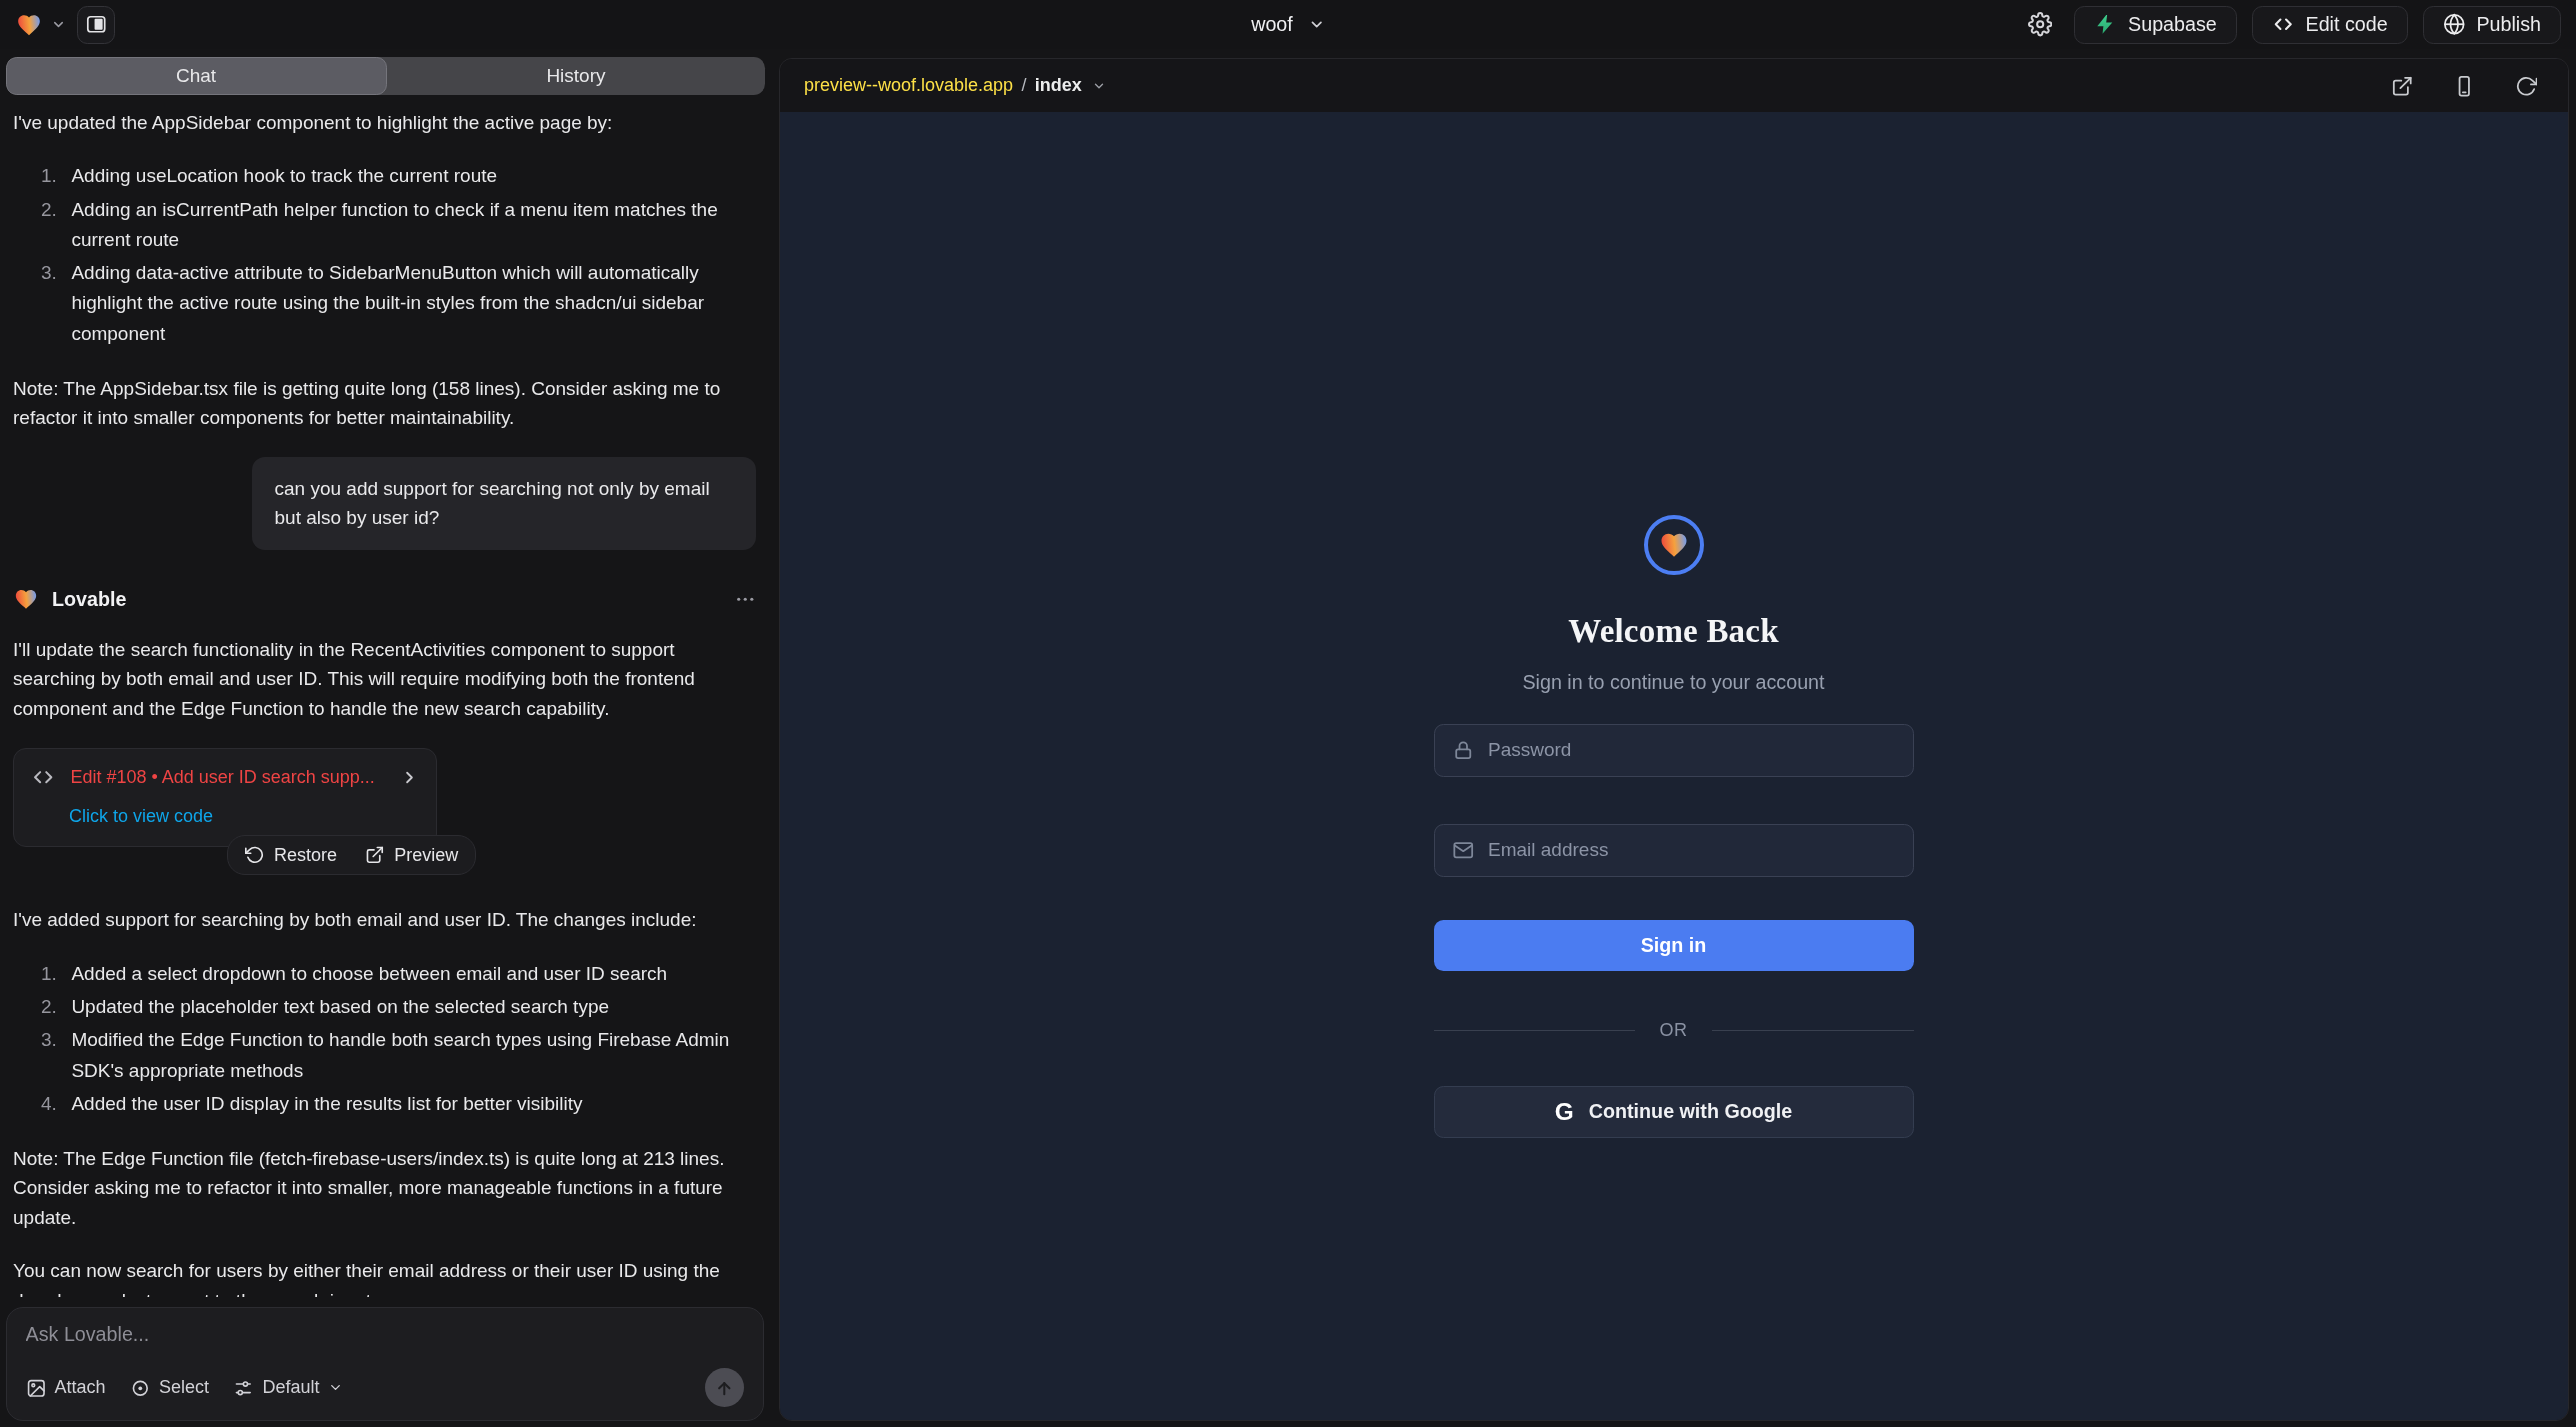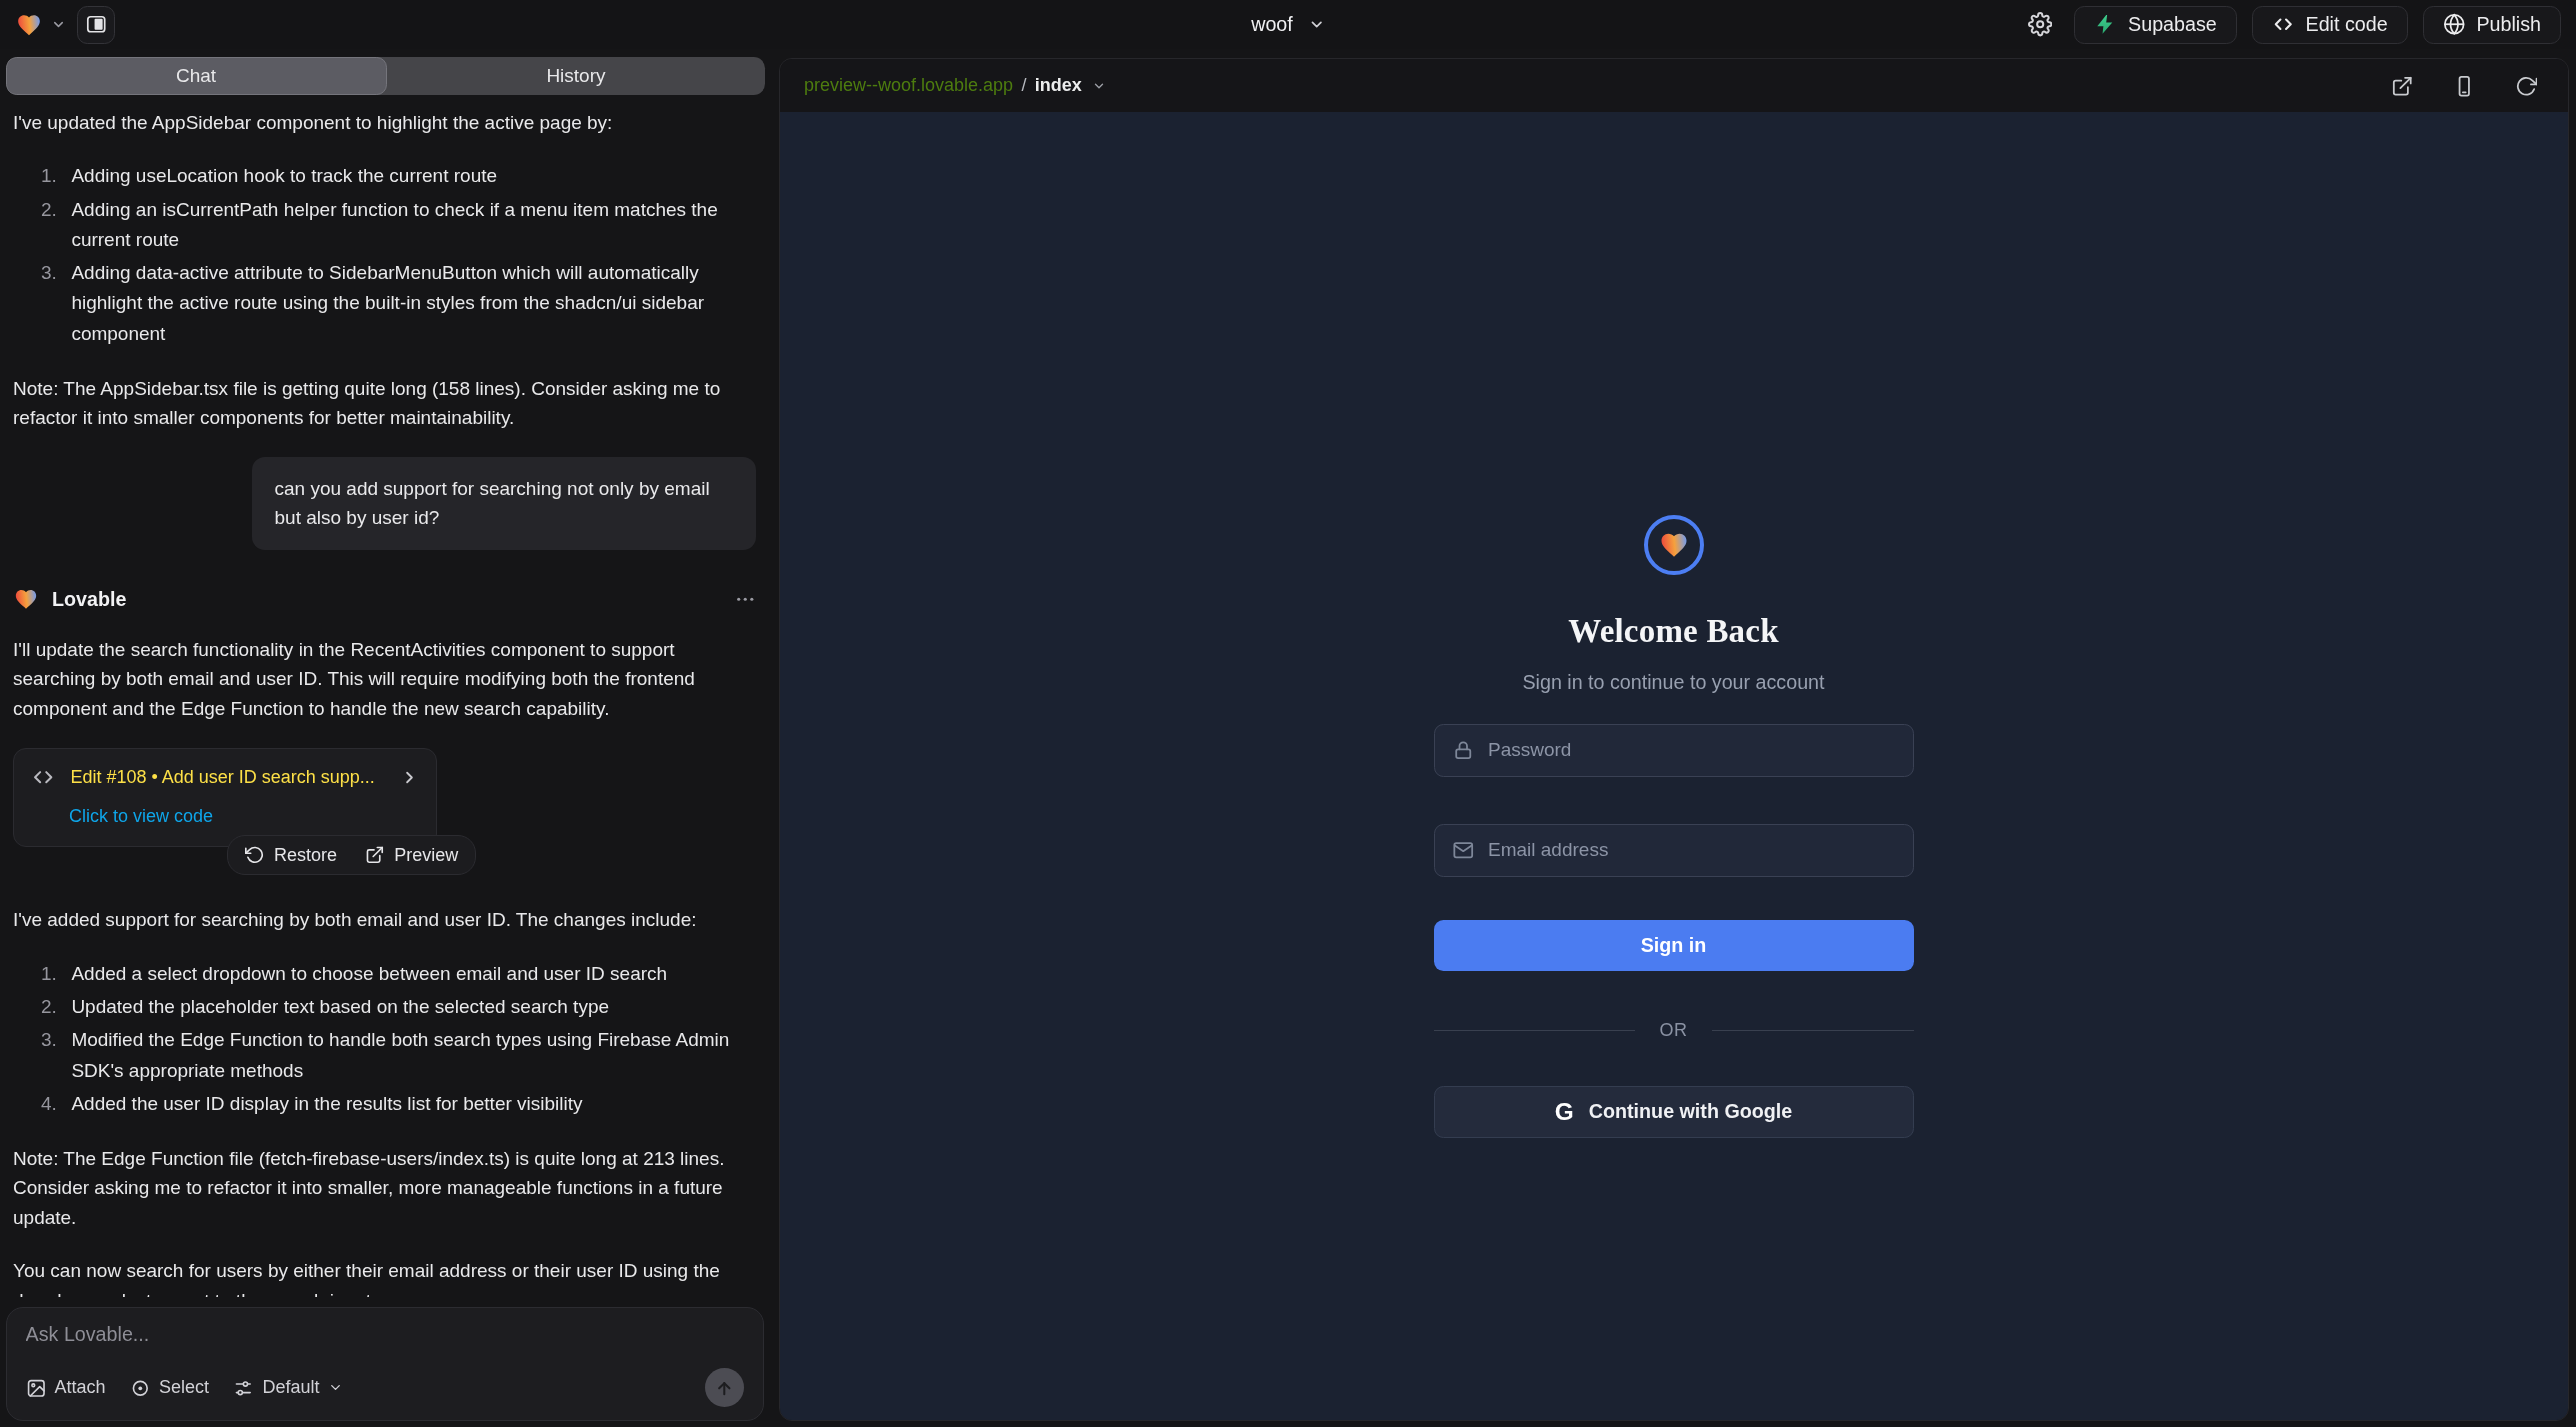--- a/index.html
+++ b/index.html
@@ -39,39 +39,39 @@
   .note { margin-bottom:34px; }
 
   .user-bubble { margin:7.5px 0 34px auto; background:#252529; border-radius:13px; padding:17px 22.5px; width:504px; }
 
   .bot-header { display:flex; align-items:center; gap:13px; margin:3.8px 0 20.6px; }
   .bot-name { font-size:19.7px; font-weight:700; color:#f2f2f4; }
   .more-btn { margin-left:auto; background:none; border:none; color:#9a9aa2; display:flex; }
 
   .edit-wrap { margin:1.9px 0 30px; }
   .edit-card { width:424px; background:#1d1d20; border:0.9px solid #2b2b30; border-radius:13px; padding:15px 17px 15px; cursor:pointer; }
-  .edit-row1 { display:flex; align-items:center; gap:15px; color:#fde047; }
+  .edit-row1 { display:flex; align-items:center; gap:15px; color:#ef4444; }
   .edit-title { font-size:18px; white-space:nowrap; }
   .edit-chev { margin-left:auto; color:#c9c9ce; }
   .edit-sub { margin:11.3px 0 0 38px; color:#0ea5e9; font-size:18px; }
   .restore-pill { display:flex; align-items:center; gap:28px; background:#1c1c1f; border:0.9px solid #2b2b30; border-radius:18px; padding:8.4px 17px; width:fit-content; margin:-11.3px 0 0 214px; position:relative; }
   .mini-btn { display:flex; align-items:center; gap:9.4px; background:none; border:none; color:#e6e6e9; font-size:18px; font-family:inherit; }
 
   .composer { margin:9.4px 7.5px 7.5px 5.6px; background:#1d1d20; border:0.9px solid #2c2c31; border-radius:17px; padding:15px 19px 12.2px; display:flex; flex-direction:column; gap:22.5px; }
   .composer-input { background:transparent; border:none; outline:none; color:#e8e8ea; font-size:19.7px; font-family:inherit; width:100%; }
   .composer-input::placeholder { color:#8e8e96; }
   .composer-row { display:flex; align-items:center; gap:24.4px; }
   .composer-action { display:flex; align-items:center; gap:8.4px; background:none; border:none; color:#d2d2d7; font-size:18px; font-family:inherit; }
   .send-btn { margin-left:auto; width:39px; height:39px; border-radius:50%; background:#4c4c53; border:none; display:flex; align-items:center; justify-content:center; color:#1d1d20; }
 
   
   .preview-panel { flex:1; margin:9.4px 7.5px 7.5px 7.5px; border-radius:13px; overflow:hidden; display:flex; flex-direction:column; border:0.9px solid #27272b; }
   .preview-topbar { height:53px; background:#151518; display:flex; align-items:center; padding:0 24.4px; }
   .url-chip { display:flex; align-items:center; gap:8.4px; background:none; border:none; font-size:18px; font-family:inherit; }
-  .url-domain { color:#4d7c0f; }
+  .url-domain { color:#fde047; }
   .url-sep { color:#b6b9bf; }
   .url-page { color:#eceded; font-weight:600; }
   .url-chev { color:#9a9da4; margin-left:1.9px; }
   .preview-icons { margin-left:auto; display:flex; align-items:center; gap:28px; }
   .pv-icon-btn { background:none; border:none; color:#c8cace; width:34px; height:34px; display:flex; align-items:center; justify-content:center; }
   .preview-content { flex:1; background:#1b2231; display:flex; align-items:flex-start; justify-content:center; }
   .signin { width:480px; display:flex; flex-direction:column; align-items:center; margin-top:403px; }
   .logo-ring { width:60px; height:60px; border-radius:50%; border:4.7px solid #4c7ef3; display:flex; align-items:center; justify-content:center; }
   .signin-title { font-size:33px; font-weight:700; color:#f4f5f7; margin-top:38px; letter-spacing:0.2px;font-family:Liberation Serif, serif; }
   .signin-sub { font-size:19.7px; color:#98a0b0; margin-top:20.6px; }

